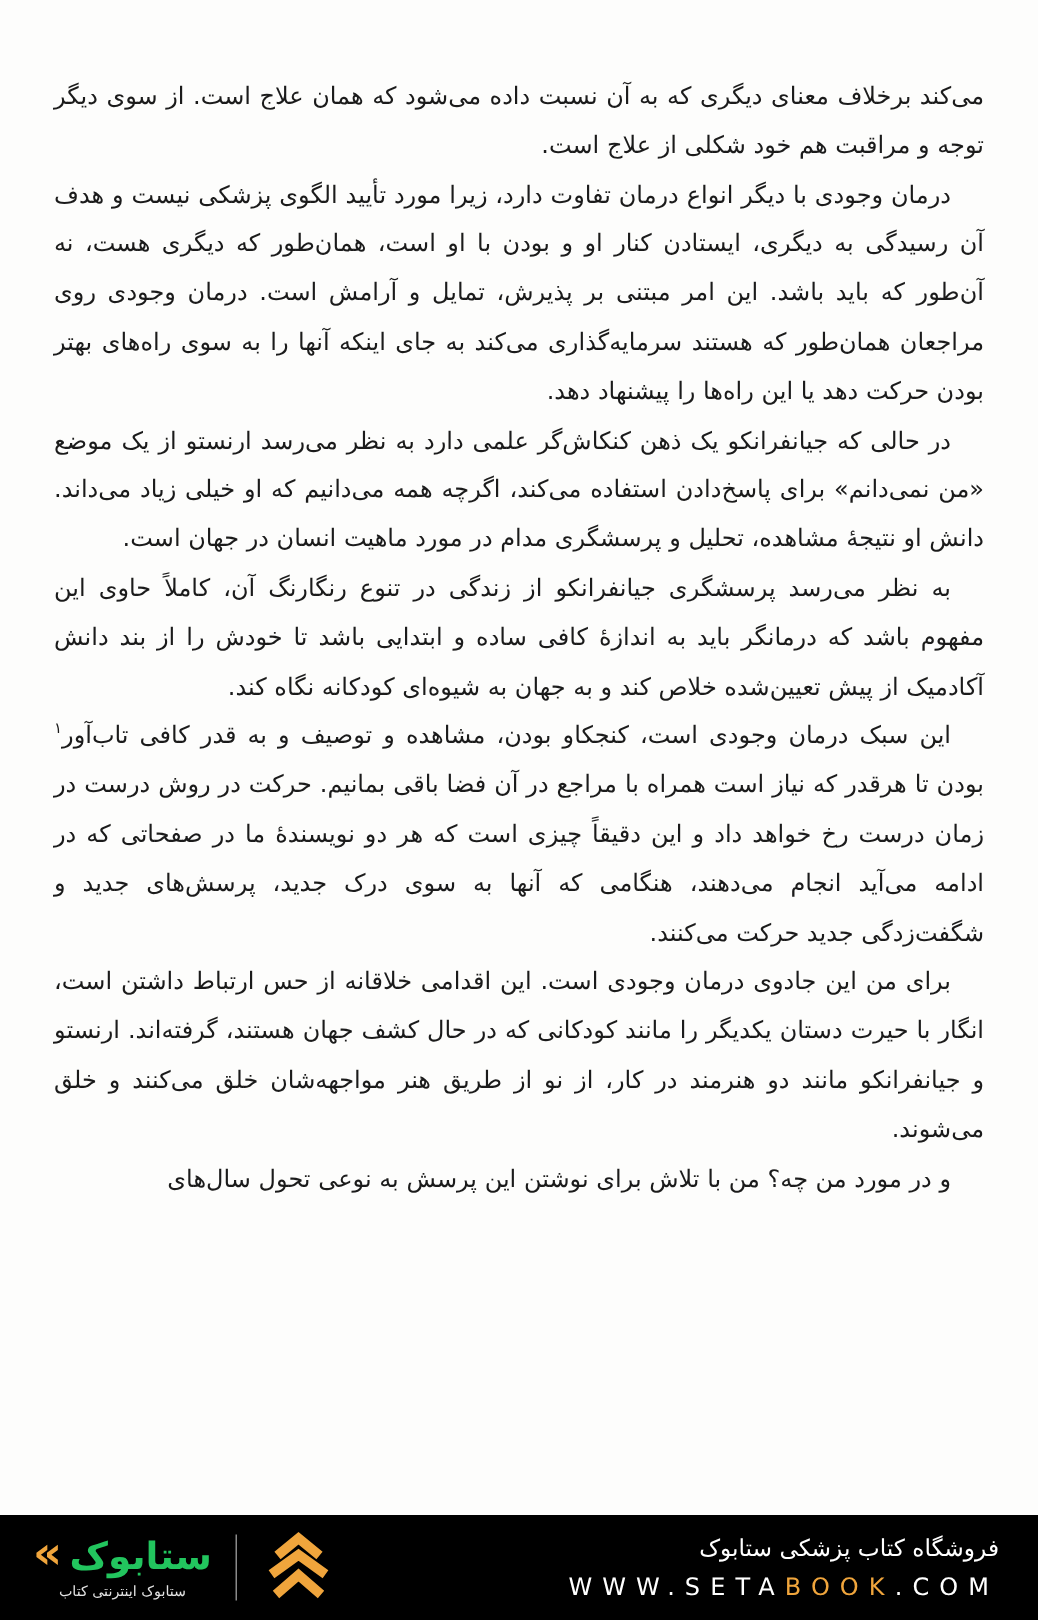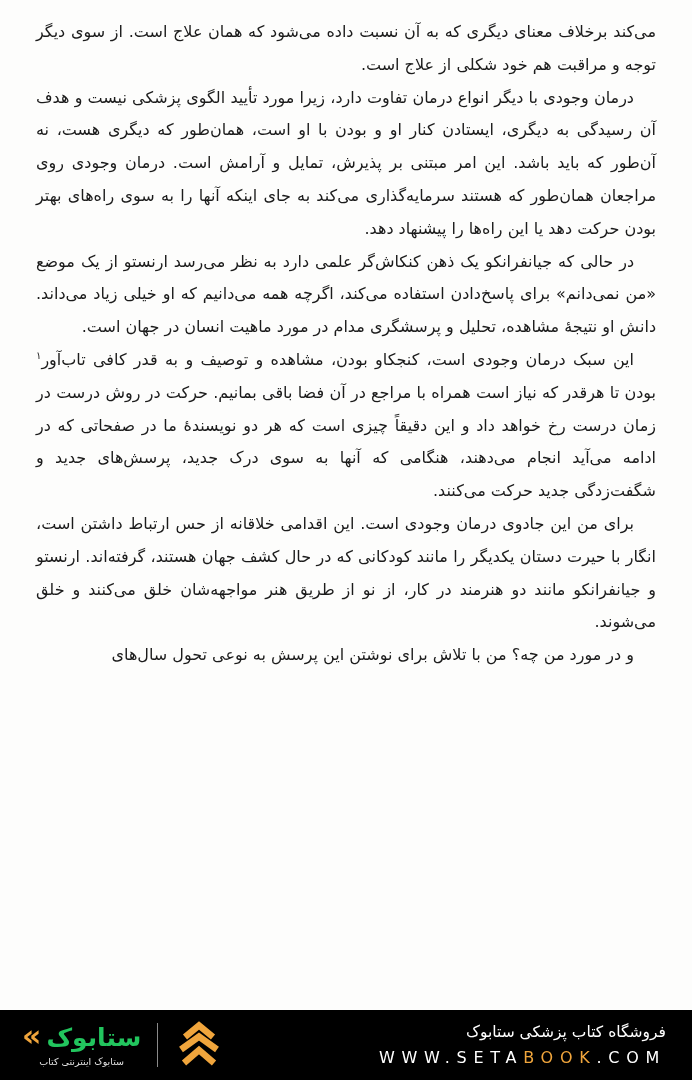--- a/index.html
+++ b/index.html
@@ -17,20 +17,21 @@
   }
   
   .content {
     flex:1;
     padding:16px 36px 0 36px;
     direction:rtl;
     text-align:justify;
     font-size:16px;
     line-height:2.05;
     overflow:hidden;
+    margin-top:32px;
   }
   .para { text-align:justify; }
   .para.indent { text-indent:22px; }
   .em { }
   .sup { font-size:10px; vertical-align:super; line-height:0; }
   
   .footer {
     height:70px;
     background:var(--bar-bg, #000);
     display:flex;
@@ -68,20 +69,21 @@
 </style>
 </head>
 <body>
 
 <div class="page">
 
   <div class="content" id="content">
       <p class="para"><span>می‌کند برخلاف معنای دیگری که به آن نسبت داده می‌شود که همان علاج است. از سوی دیگر توجه و مراقبت هم خود شکلی از علاج است.</span></p>
       <p class="para indent"><span>درمان وجودی با دیگر انواع درمان تفاوت دارد، زیرا مورد تأیید الگوی پزشکی نیست و هدف آن رسیدگی به دیگری، ایستادن کنار او و بودن با او است، همان‌طور که دیگری هست، نه آن‌طور که </span><span class="em">باید باشد</span><span>. این امر مبتنی بر پذیرش، تمایل و آرامش است. درمان وجودی روی مراجعان همان‌طور که هستند سرمایه‌گذاری می‌کند به جای اینکه آنها را به سوی راه‌های بهتر بودن حرکت دهد یا این راه‌ها را پیشنهاد دهد.</span></p>
       <p class="para indent"><span>در حالی که جیانفرانکو یک ذهن کنکاش‌گر علمی دارد به نظر می‌رسد ارنستو از یک موضع «من نمی‌دانم» برای پاسخ‌دادن استفاده می‌کند، اگرچه همه می‌دانیم که او خیلی زیاد می‌داند. دانش او نتیجۀ مشاهده، تحلیل و پرسشگری مدام در مورد ماهیت انسان در جهان است.</span></p>
+      <p class="para indent"><span>به نظر می‌رسد پرسشگری جیانفرانکو از زندگی در تنوع رنگارنگ آن، کاملاً حاوی این مفهوم باشد که درمانگر باید به اندازۀ کافی ساده و ابتدایی باشد تا خودش را از بند دانش آکادمیک از پیش تعیین‌شده خلاص کند و به جهان به شیوه‌ای کودکانه نگاه کند.</span></p>
       <p class="para indent"><span>این سبک درمان وجودی است، کنجکاو بودن، مشاهده و توصیف و به قدر کافی تاب‌آور</span><span class="sup">۱</span><span> بودن تا هرقدر که نیاز است همراه با مراجع در آن فضا باقی بمانیم. حرکت در روش درست در زمان درست رخ خواهد داد و این دقیقاً چیزی است که هر دو نویسندۀ ما در صفحاتی که در ادامه می‌آید انجام می‌دهند، هنگامی که آنها به سوی درک جدید، پرسش‌های جدید و شگفت‌زدگی جدید حرکت می‌کنند.</span></p>
       <p class="para indent"><span>برای من این جادوی درمان وجودی است. این اقدامی خلاقانه از حس ارتباط داشتن است، انگار با حیرت دستان یکدیگر را مانند کودکانی که در حال کشف جهان هستند، گرفته‌اند. ارنستو و جیانفرانکو مانند دو هنرمند در کار، از نو از طریق هنر مواجهه‌شان خلق می‌کنند و خلق می‌شوند.</span></p>
       <p class="para indent"><span>و در مورد من چه؟ من با تلاش برای نوشتن این پرسش به نوعی تحول سال‌های</span></p>
     </div>
 
   <footer class="footer">
     <div class="footer-left">
       <div class="brand">
         <div class="brand-row">
           <span class="brand-chev">«</span>

